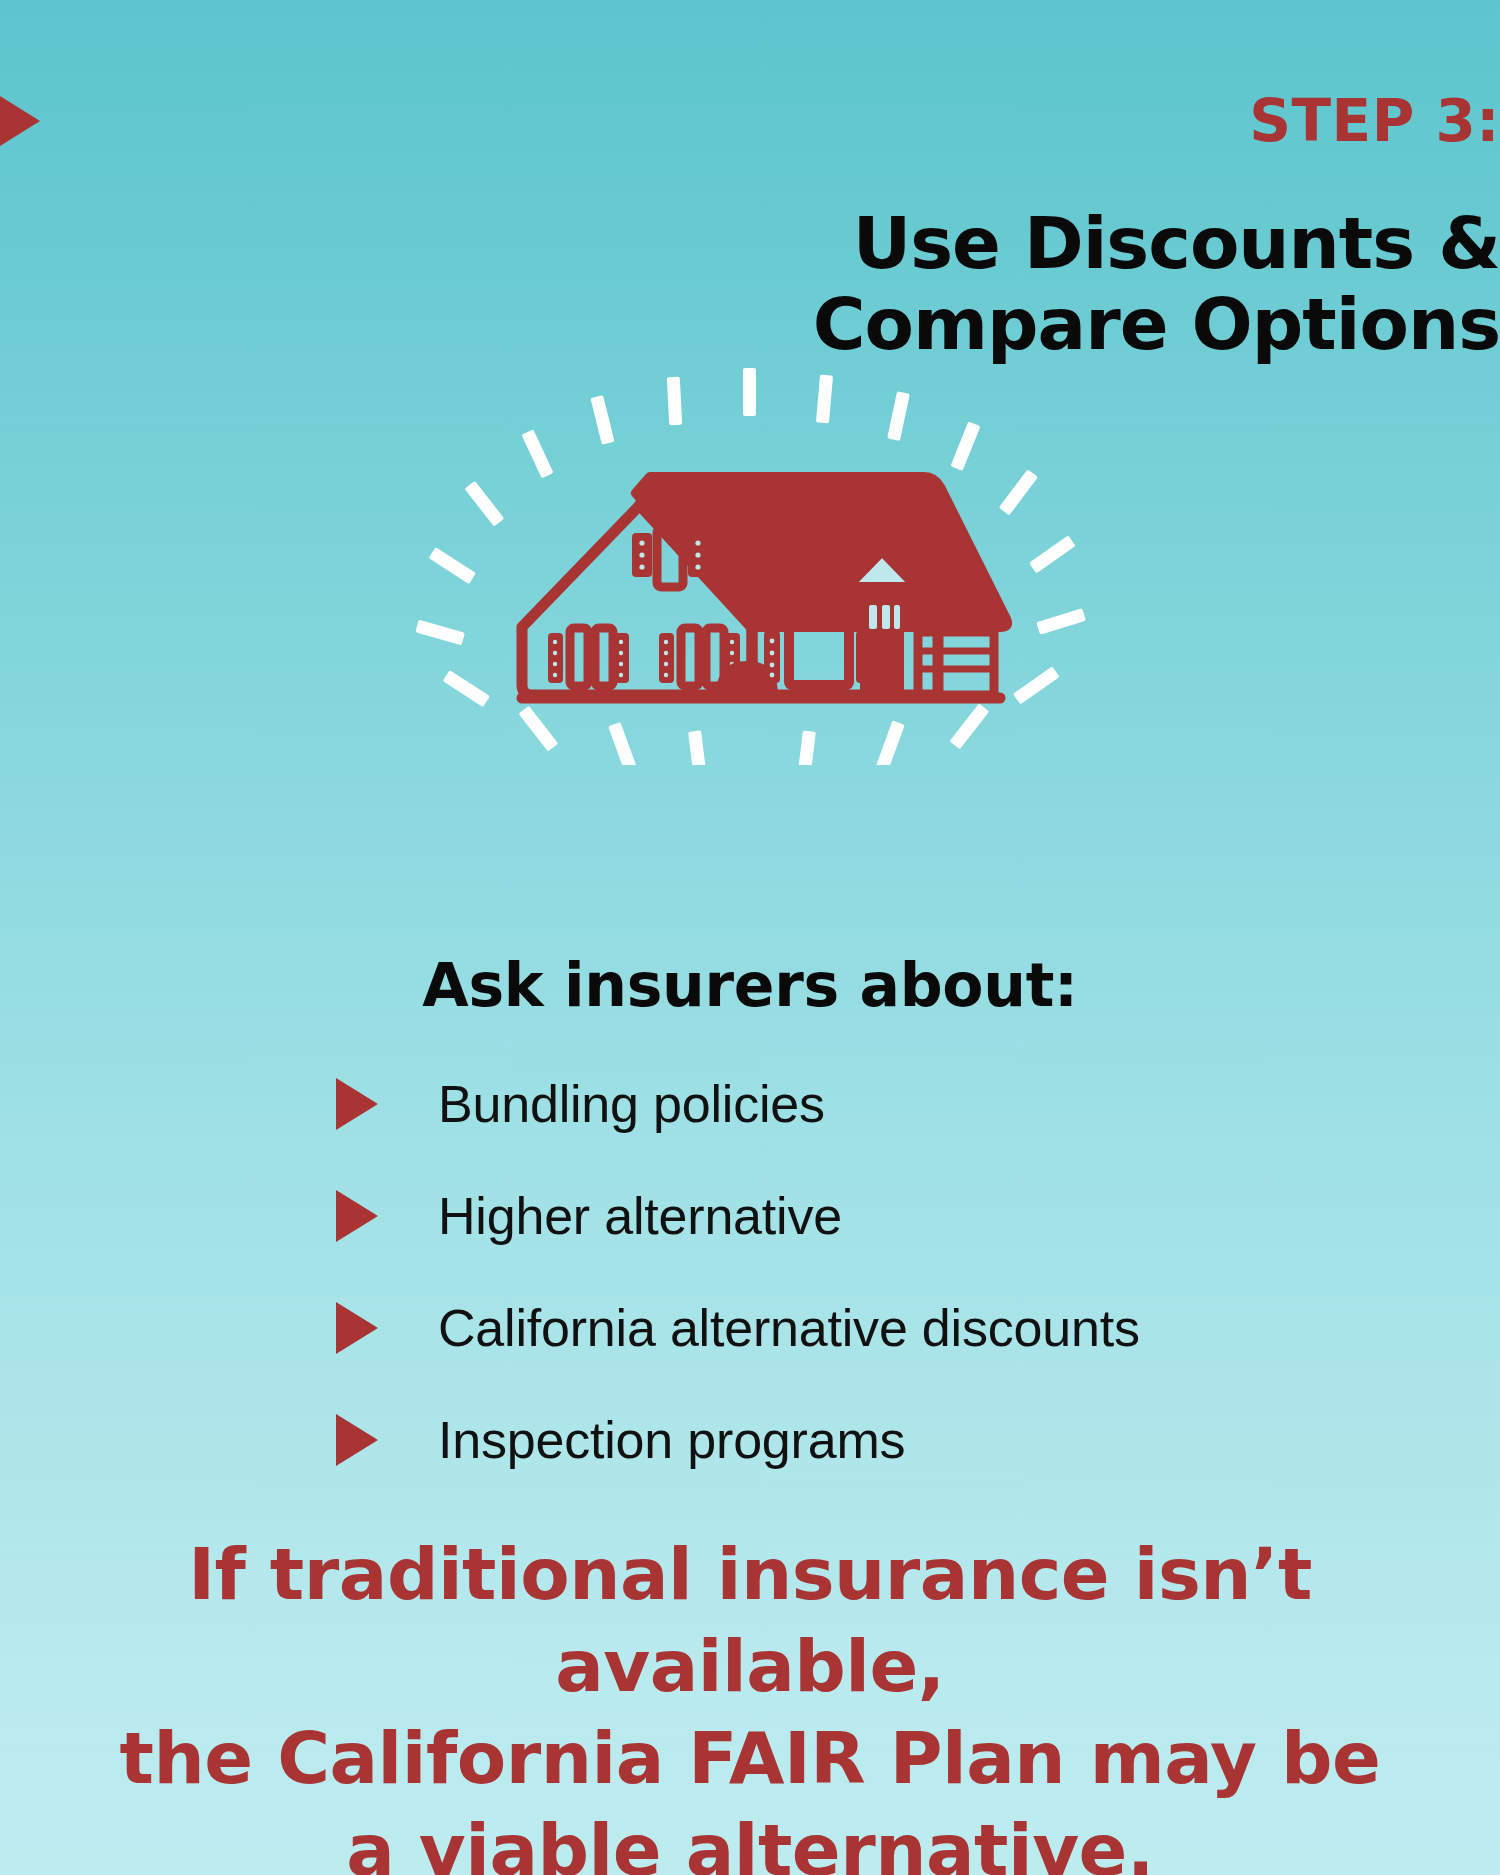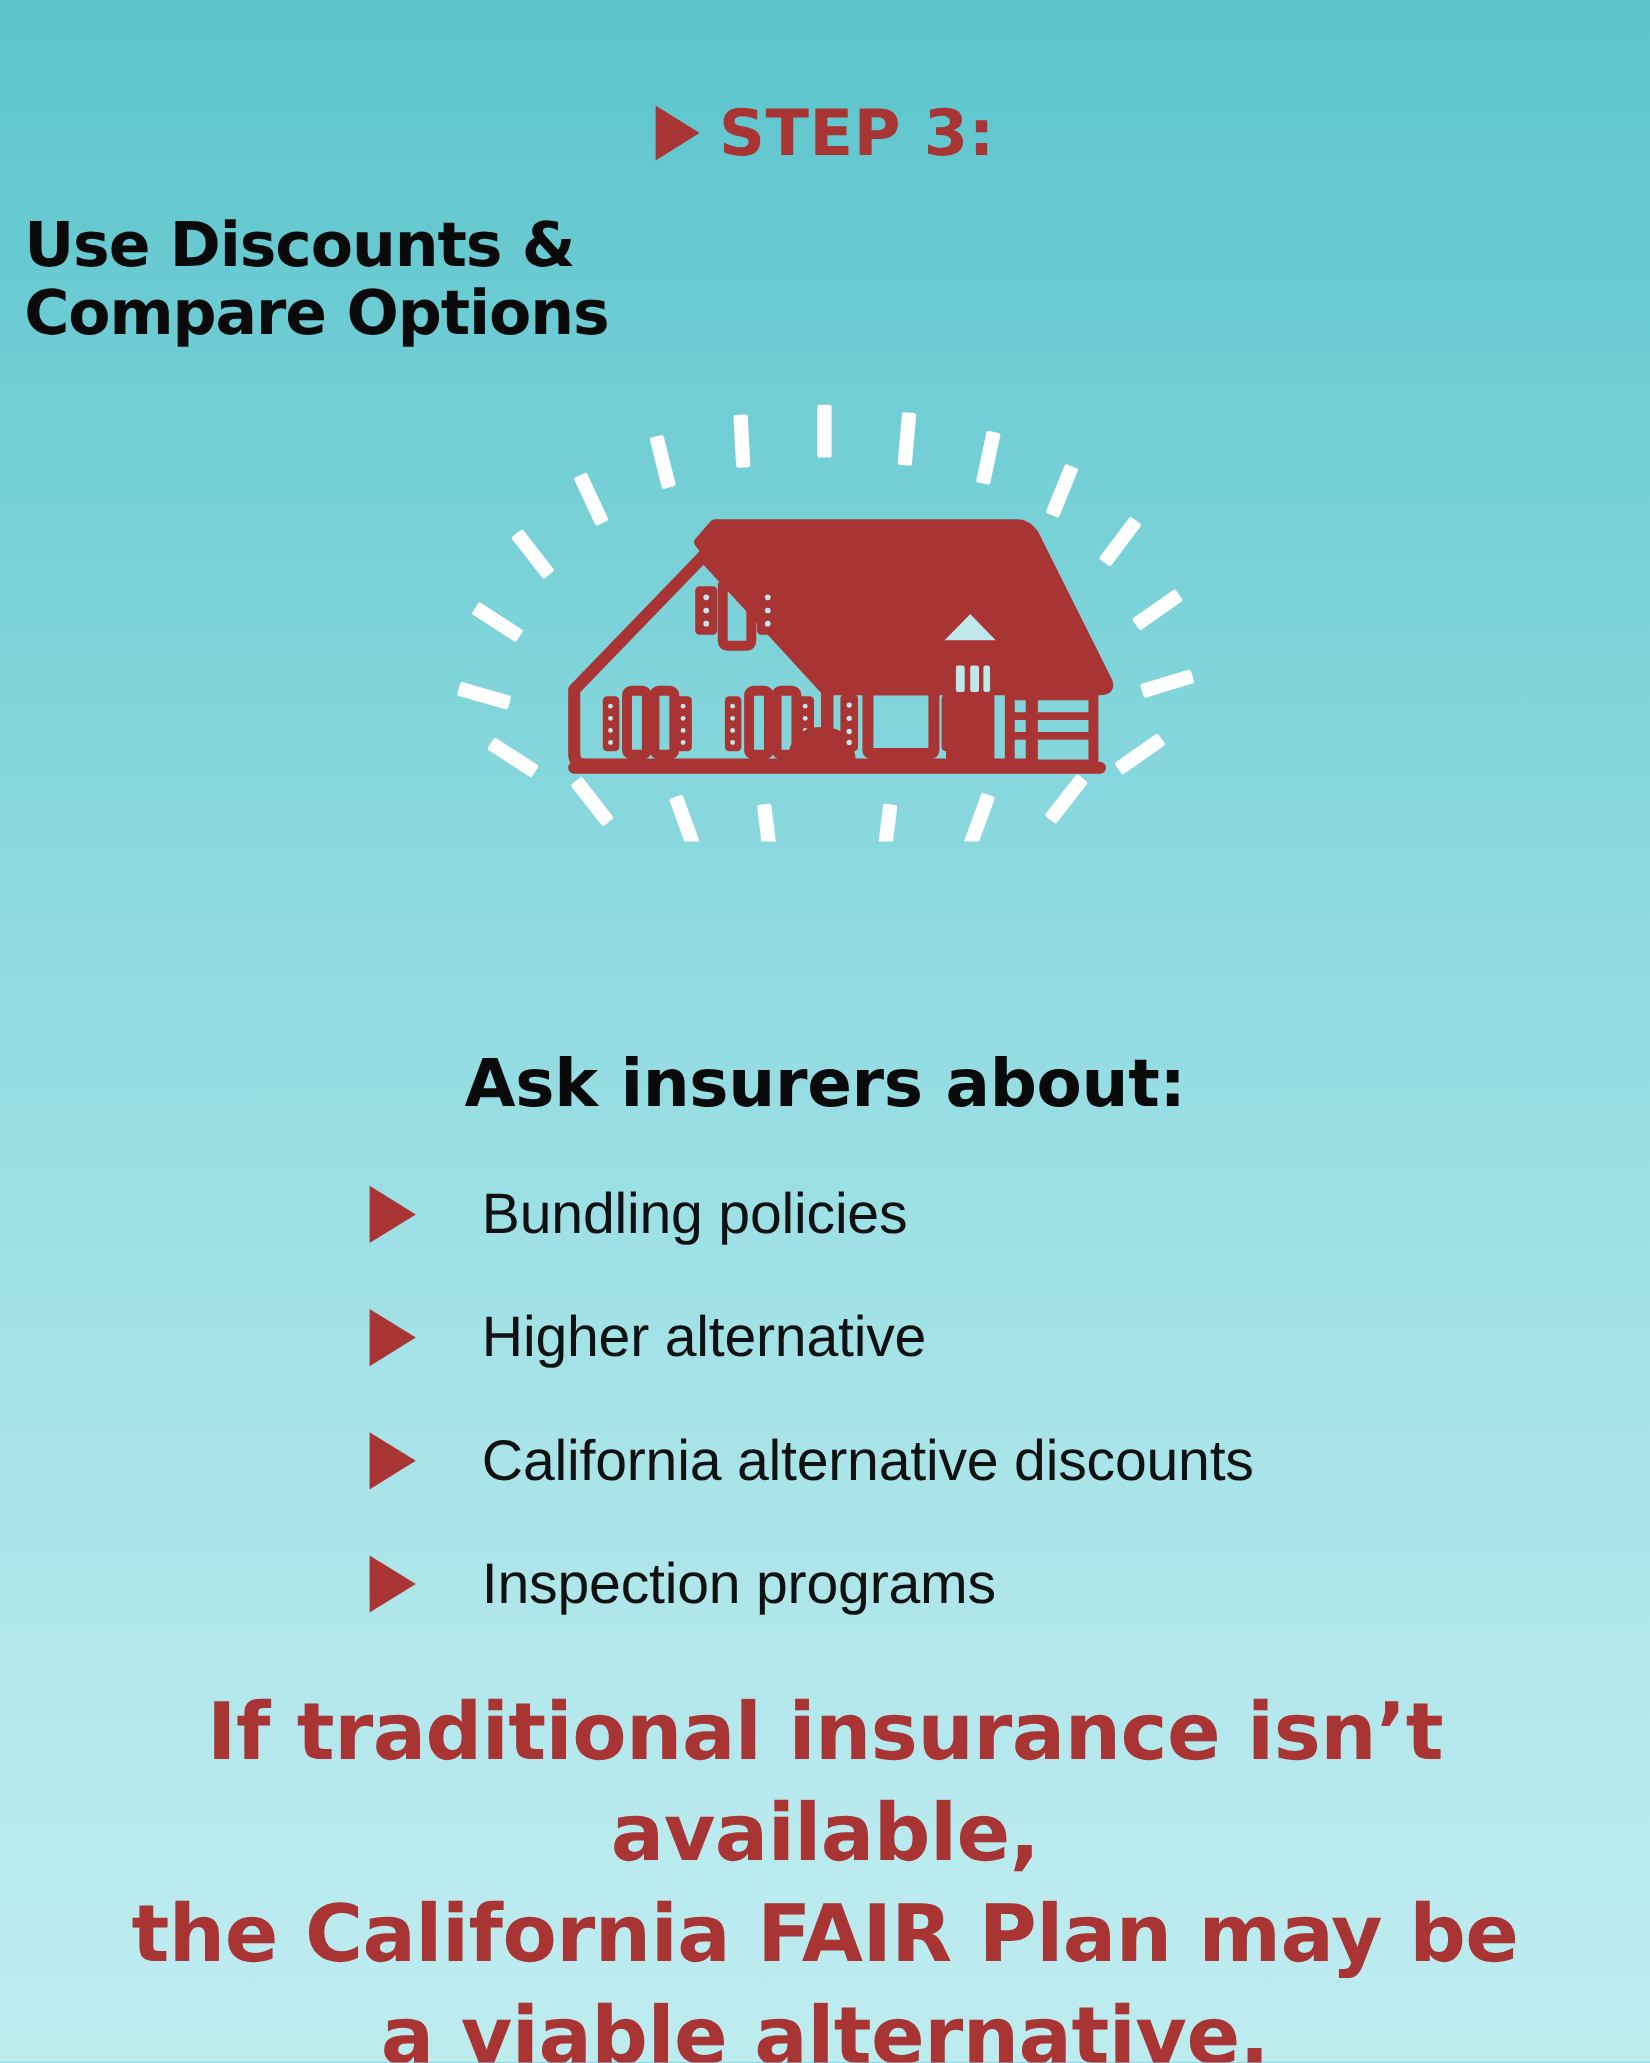--- a/index.html
+++ b/index.html
@@ -33,21 +33,21 @@
   }
 
   
   .step-row {
     position: absolute;
     top: 92px;
     left: 0;
     right: 0;
     display: flex;
     align-items: center;
-    justify-content: center;
+    justify-content: space-between;
     gap: 18px;
   }
   .step-arrow {
     width: 0;
     height: 0;
     border-top: 25px solid transparent;
     border-bottom: 25px solid transparent;
     border-left: 40px solid #a93434;
     display: block;
   }
@@ -60,28 +60,27 @@
     line-height: 1;
     white-space: nowrap;
   }
 
   
   .headline {
     position: absolute;
     top: 155px;
     left: 0;
     right: 0;
-    text-align: left;
+    text-align: right;
     color: #0a0a0a;
     font-family: "DejaVu Sans", sans-serif;
     font-weight: 700;
-    font-size: 56px;
+    font-size: 72px;
     line-height: 1.12;
     letter-spacing: -1px;
-    padding-left: 22px;
   }
   .headline .hl-line { display: block; }
 
   
   .house-wrap {
     position: absolute;
     top: 360px;
     left: 0;
     right: 0;
     height: 410px;

